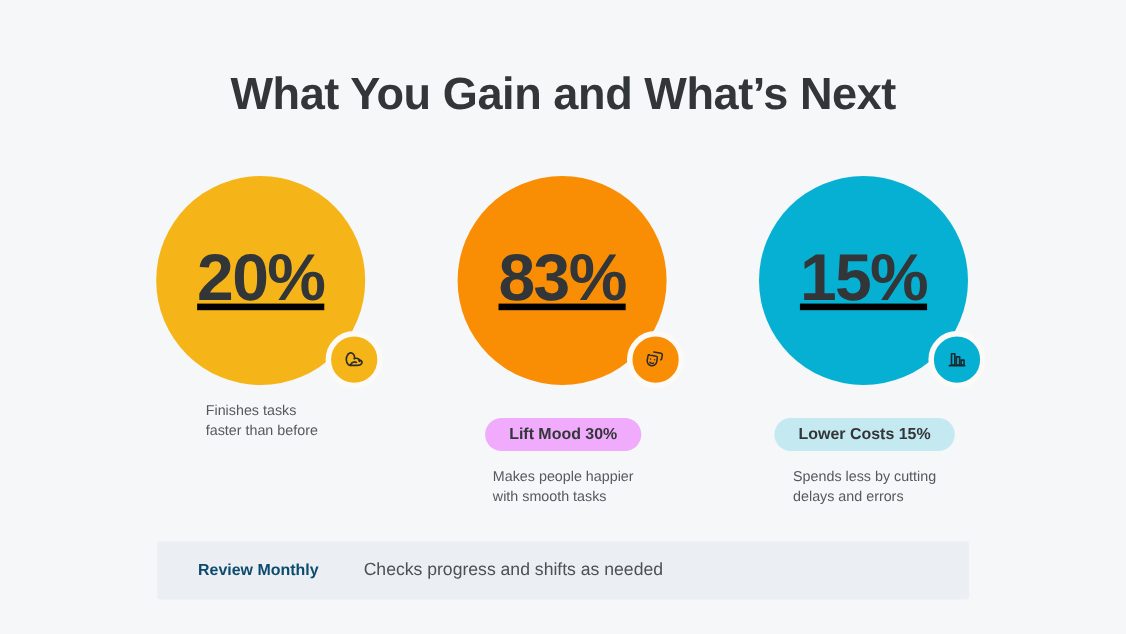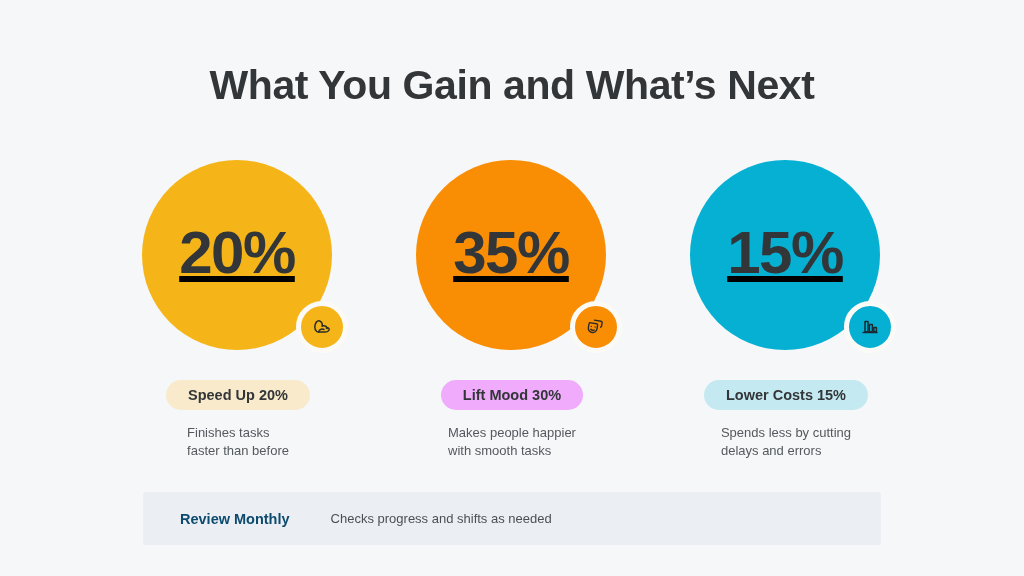--- a/index.html
+++ b/index.html
@@ -131,21 +131,21 @@
   }
   .footer-label {
     margin-left: 37px;
     font-size: 14.5px;
     font-weight: bold;
     color: #0c4a6e;
     white-space: nowrap;
   }
   .footer-text {
     margin-left: 41px;
-    font-size: 13px;
+    font-size: 16px;
     color: #4B5055;
     white-space: nowrap;
   }
 </style>
 </head>
 <body>
 
 <div class="slide">
 
   <div class="title">What You Gain and What’s Next</div>
@@ -161,31 +161,28 @@
           <span>
             <svg width="24" height="24" viewBox="0 0 24 24" fill="none" stroke="#2B2B2B" stroke-width="1.5" stroke-linecap="round" stroke-linejoin="round">
               <path d="M6.3 7.2c-1 1.3-1.5 3-1.5 4.7 0 2 0.7 3.6 1.9 4.6 0.5 0.4 1.2 0.6 1.9 0.6h6.5c1.6 0 2.9-0.6 3.6-1.5 0.6-0.8 0.6-1.8 0-2.4-0.6-0.6-1.6-0.6-2.4-0.2"></path>
               <path d="M6.3 7.2c0.9-1.1 2.2-1.6 3.4-1.3 1.1 0.3 1.9 1.2 2.3 2.3 0.3 0.9 0.4 1.8 0.3 2.7"></path>
               <path d="M12.1 11c1.3-0.5 2.8-0.4 3.9 0.3 0.9 0.6 1.3 1.5 1.1 2.3"></path>
               <path d="M8.6 17.1c0.3-1.4 1.2-2.4 2.4-2.8 1-0.4 2.1-0.3 3 0.2"></path>
             </svg>
           </span>
         </div>
       </div>
-      <div class="pill" style="background:#F8EACB">
-        <span>Speed Up 20%</span>
-      </div>
       <div class="caption">Finishes tasks
 faster than before</div>
     </div>
 
     <div class="col">
       <div class="circle-wrap">
         <div class="circle" style="background:#F98E05">
-          <span class="pct">35%</span>
+          <span class="pct">83%</span>
         </div>
         <div class="badge" style="background:#F98E05">
           <span>
             <svg width="24" height="24" viewBox="0 0 24 24" fill="none" stroke="#2B2B2B" stroke-width="1.4" stroke-linecap="round" stroke-linejoin="round">
               <path d="M10.4 5.1l6.6 1.1c0.7 0.1 1.2 0.8 1.1 1.5l-0.5 3.1c-0.1 0.6-0.4 1.1-0.9 1.4"></path>
               <path d="M5.4 7.6l7.1 1.2c0.7 0.1 1.2 0.8 1.1 1.5l-0.6 3.6c-0.4 2.4-2.6 4-5 3.6-2.4-0.4-4-2.6-3.6-5l0.6-3.6c0.1-0.7 0.7-1.2 1.4-1.3z"></path>
               <circle cx="7.4" cy="11.4" r="0.7" fill="#2B2B2B" stroke="none"></circle>
               <circle cx="11.1" cy="12" r="0.7" fill="#2B2B2B" stroke="none"></circle>
               <path d="M6.8 14.3c0.9 1 2.2 1.3 3.4 0.8"></path>
             </svg>

